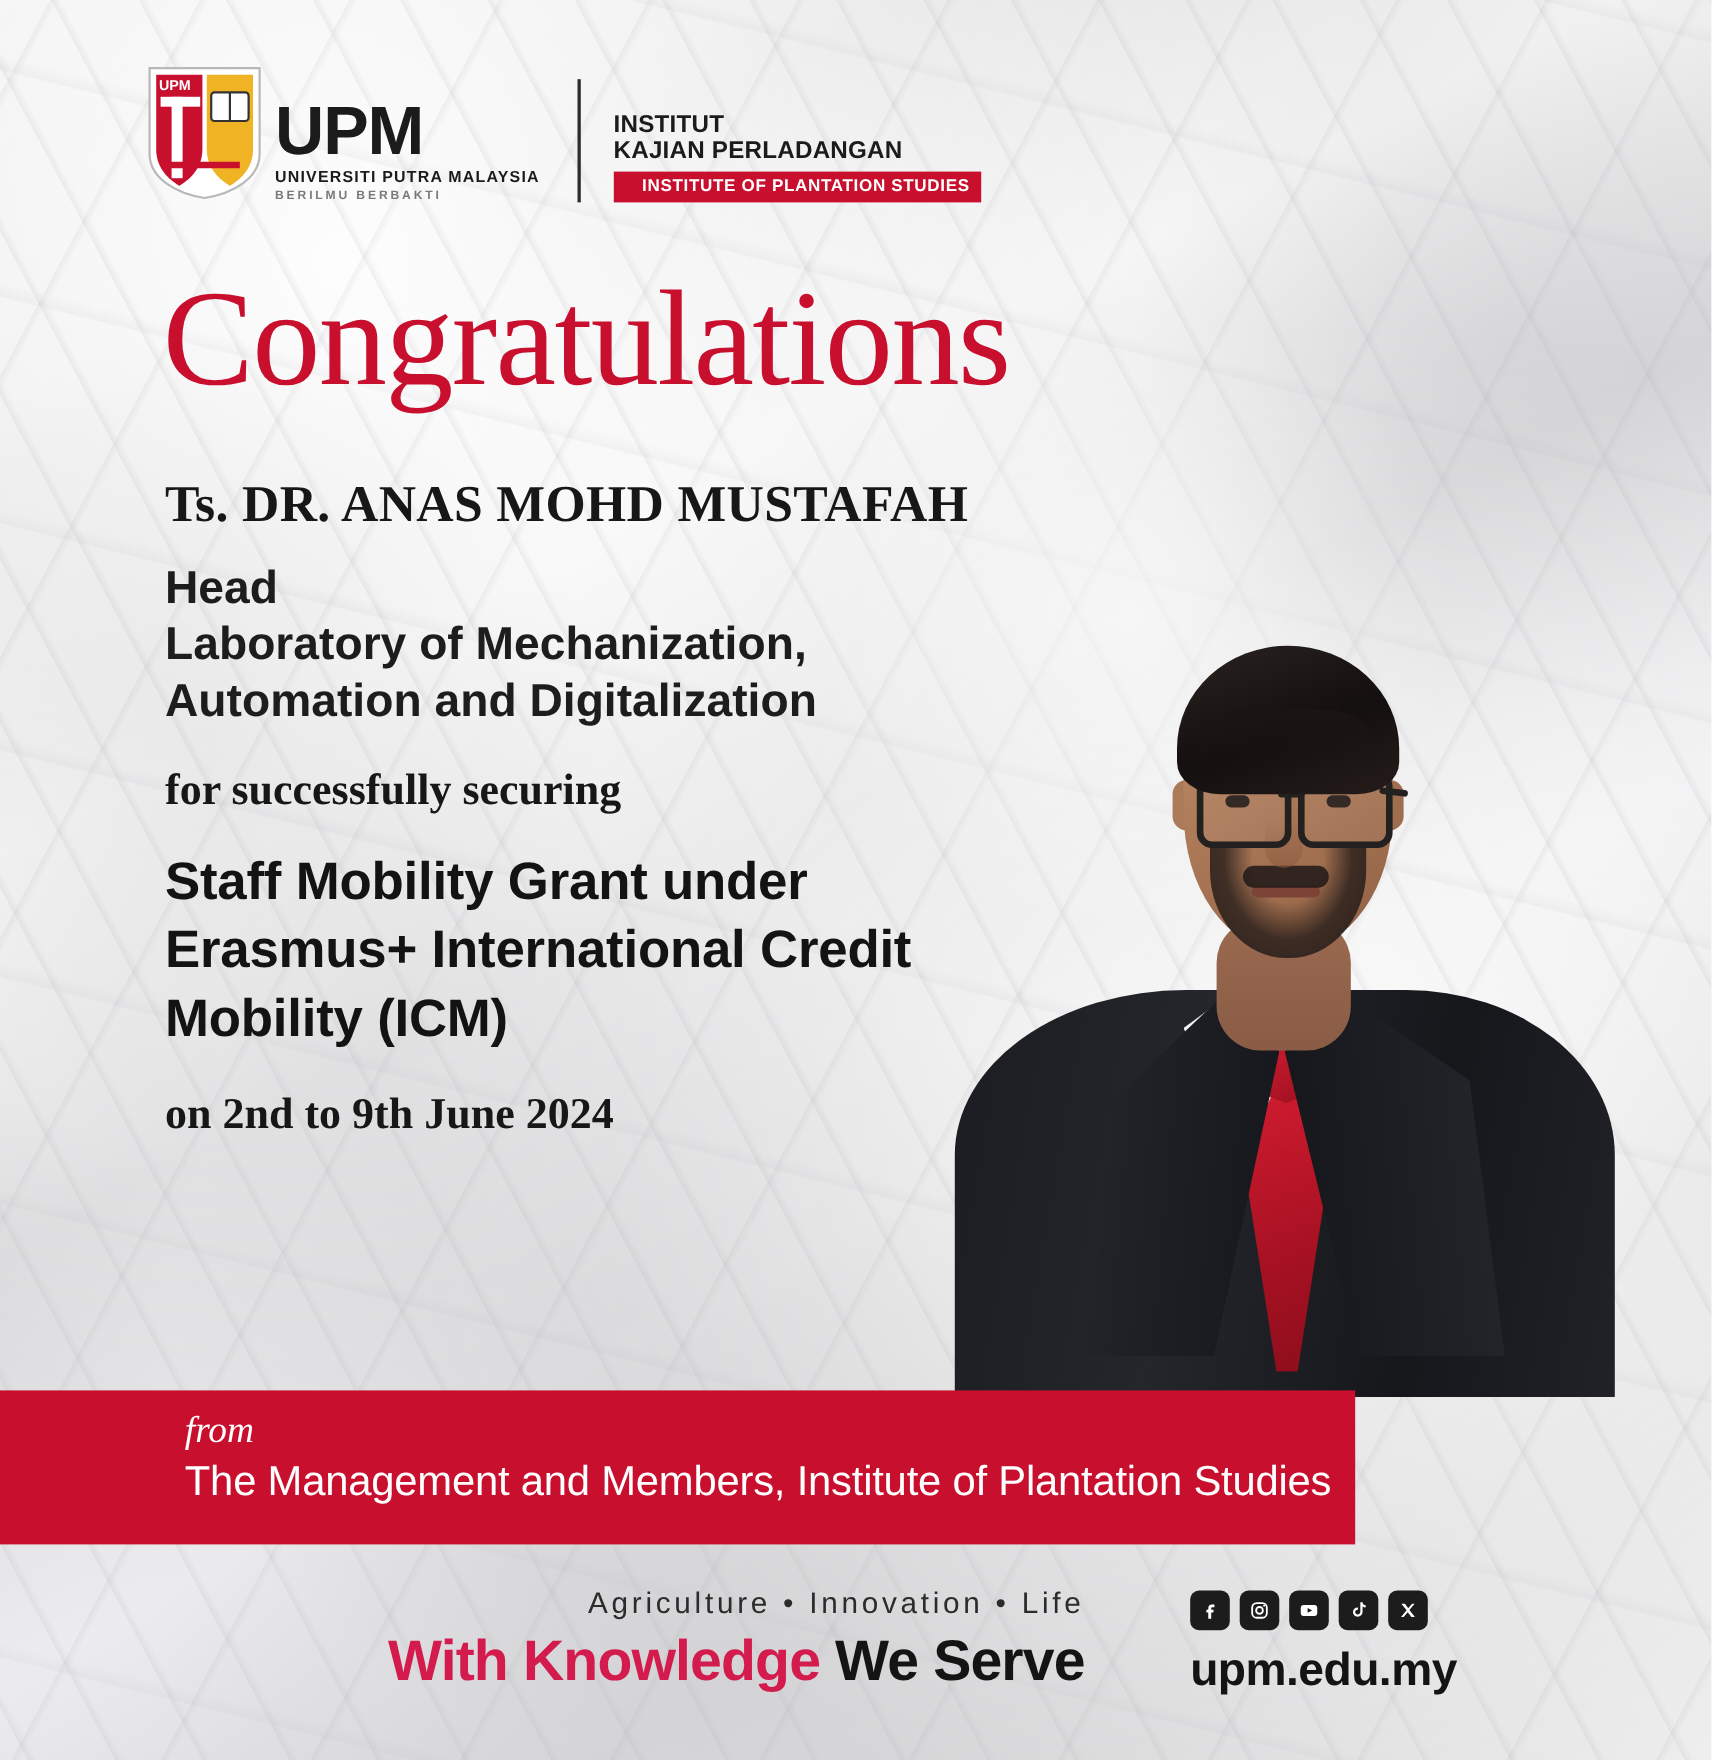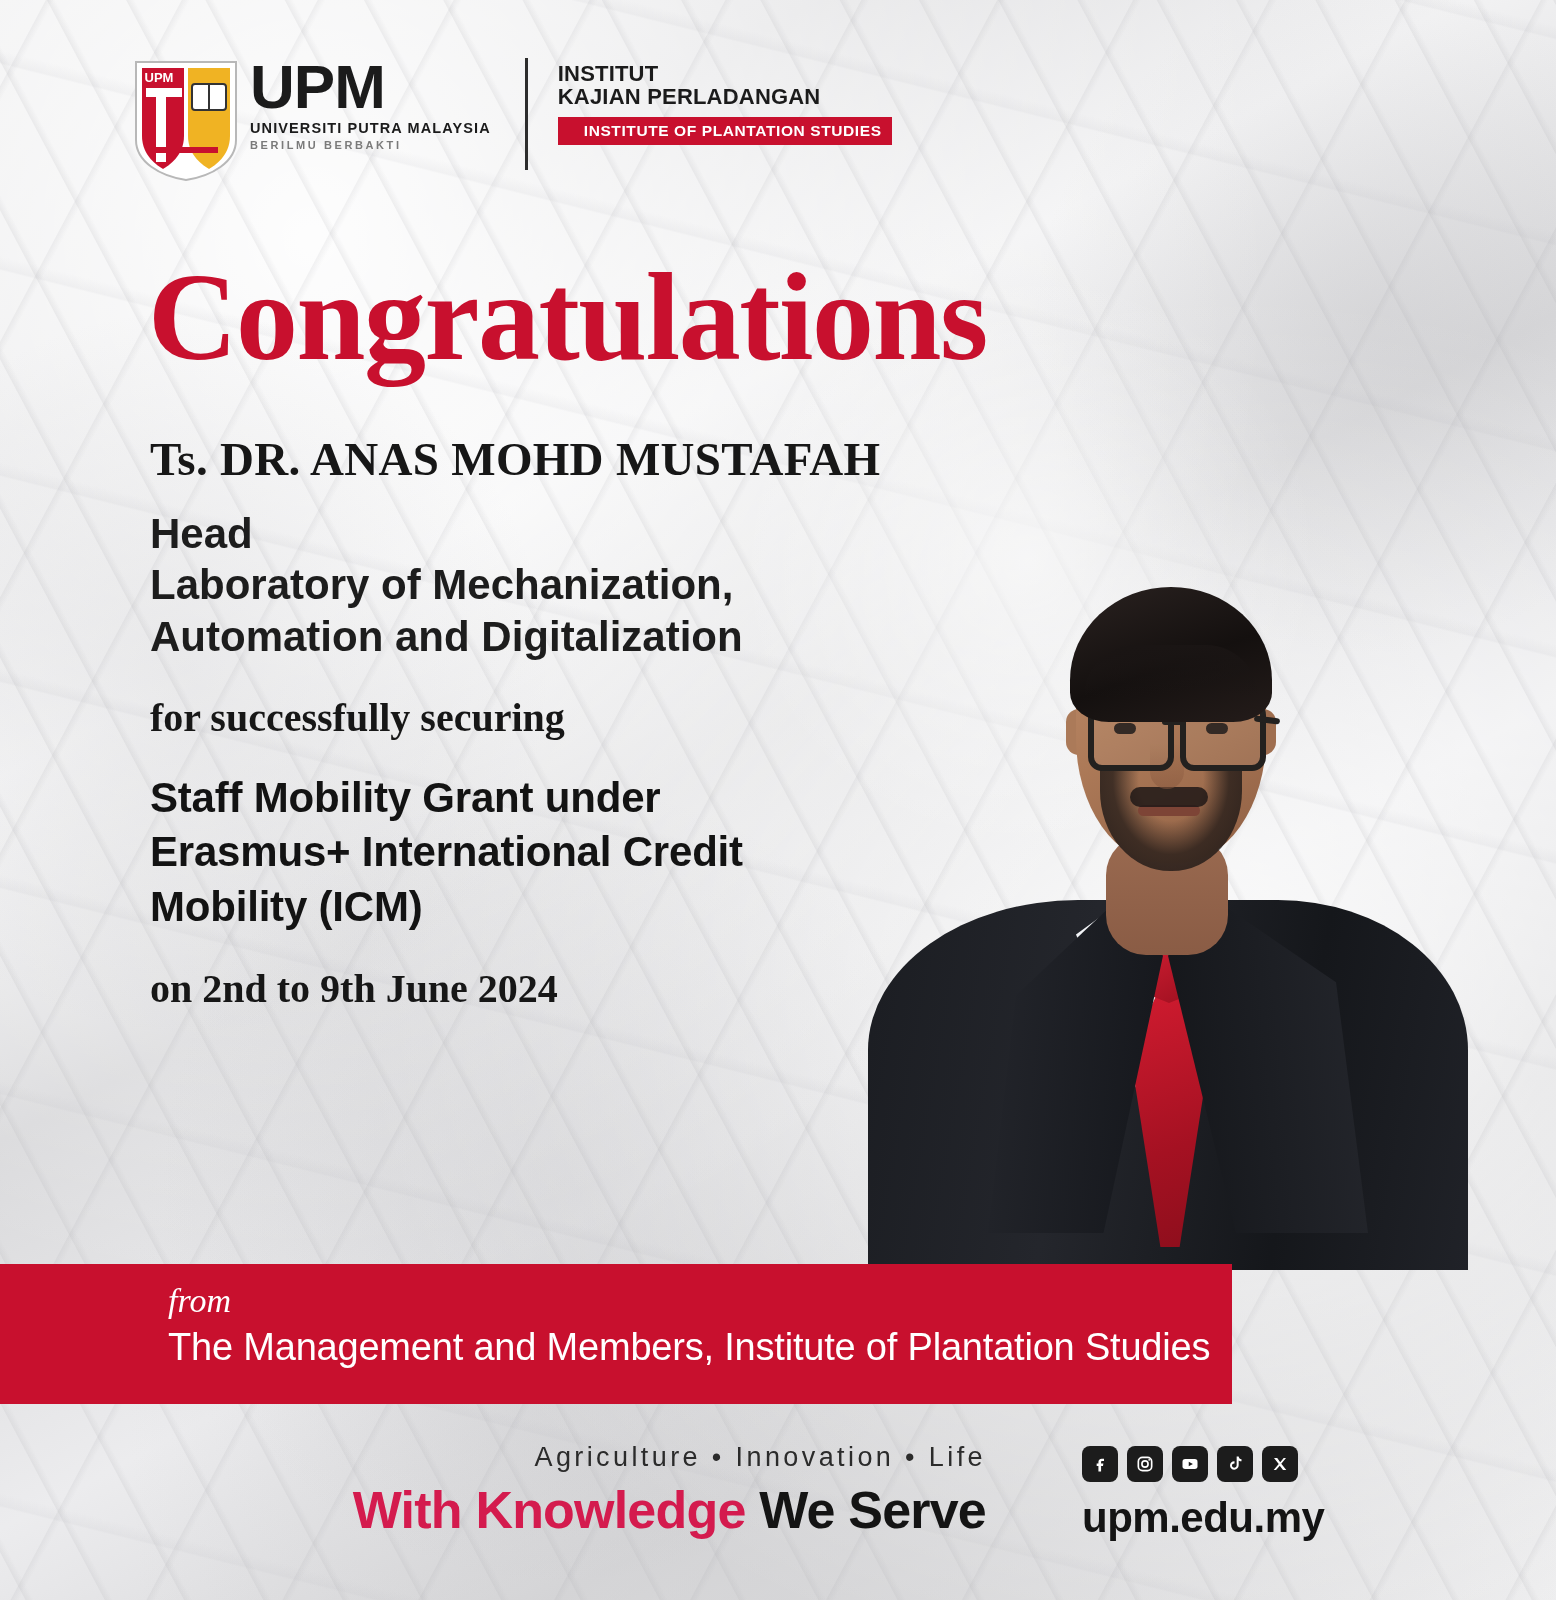--- a/index.html
+++ b/index.html
@@ -53,21 +53,21 @@
     width: 100%;
     height: 100%;
   }
 
   
   .header {
     position: absolute;
     top: 58px;
     left: 132px;
     display: flex;
-    align-items: flex-start;
+    align-items: flex-end;
   }
   .upm-crest {
     width: 108px;
     height: 126px;
     position: relative;
     flex: none;
   }
   .upm-lockup {
     margin-left: 10px;
   }
@@ -114,24 +114,24 @@
     font-weight: bold;
     font-size: 15.5px;
     letter-spacing: 0.6px;
     padding: 5px 10px 5px 26px;
     display: inline-block;
   }
 
   
   .congrats {
     position: absolute;
-    top: 250px;
+    top: 240px;
     left: 148px;
     font-family: "Liberation Serif", serif;
-    font-weight: bold;
+    font-weight: normal;
     font-size: 124px;
     color: #c8102e;
     letter-spacing: -1.5px;
     line-height: 1.1;
   }
 
   
   .body-block {
     position: absolute;
     top: 432px;
@@ -158,21 +158,21 @@
     margin-top: 32px;
     font-family: "Liberation Serif", serif;
     font-weight: bold;
     font-size: 40px;
     color: #171717;
   }
   .grant {
     margin-top: 30px;
     font-family: "Liberation Sans", sans-serif;
     font-weight: bold;
-    font-size: 42px;
+    font-size: 48px;
     color: #131313;
     line-height: 1.30;
     letter-spacing: -0.2px;
   }
   .date-line {
     margin-top: 30px;
     font-family: "Liberation Serif", serif;
     font-weight: bold;
     font-size: 40px;
     color: #171717;

